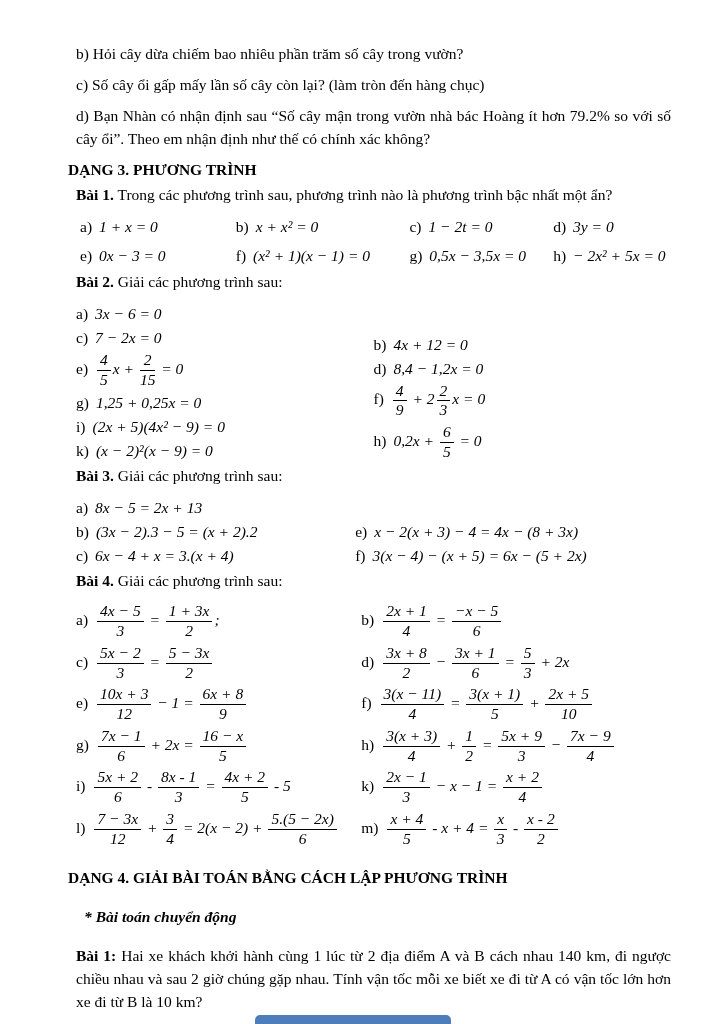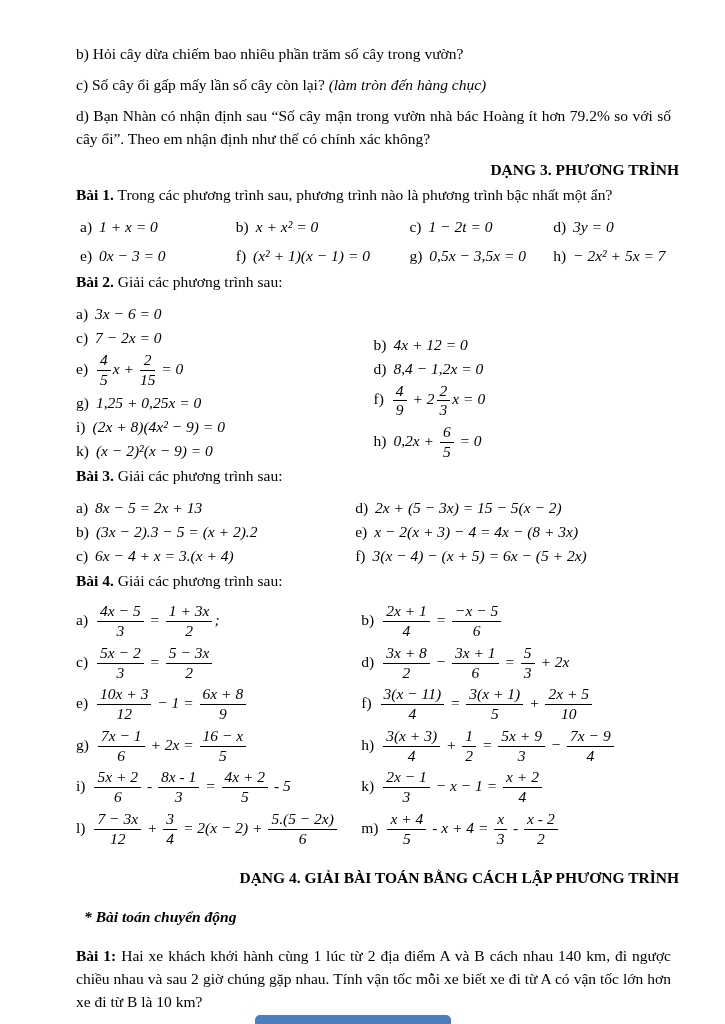--- a/index.html
+++ b/index.html
@@ -3,40 +3,40 @@
 <meta charset="utf-8">
 <style>
   html,body{margin:0;padding:0;}
   body{
     width:725px;height:1024px;background:#ffffff;color:#000;
     font-family:"Liberation Serif","DejaVu Serif",serif;
     font-size:15.5px;position:relative;overflow:hidden;
   }
   .page{padding:34px 46px 0 68px;}
   .para{margin:8px;line-height:23px;text-align:justify;}
-  .center-head{text-align:right;font-weight:bold;font-size:15.5px;margin:2px 0;line-height:23px;}
+  .center-head{text-align:left;font-weight:bold;font-size:15.5px;margin:2px 0;line-height:23px;}
   .center-head.spaced{margin-top:16px;margin-bottom:16px;}
   .sub-head{font-weight:bold;font-style:italic;line-height:23px;margin:16px;}
   .bai-title{text-align:left;margin-top:1px;}
   .row4{display:grid;grid-template-columns:26% 29% 24% 21%;margin:4px 0 2px 12px;}
   .cols{display:flex;align-items:flex-end;}
   .col{box-sizing:border-box;}
   .cols.split50 .col-l{flex:0 0 50%;padding-left:8px;}
   .cols.split50 .col-r{flex:0 0 50%;}
   .cols.split47 .col-l{flex:0 0 47%;padding-left:8px;}
   .cols.split47 .col-r{flex:0 0 53%;}
   .cols.split48 .col-l{flex:0 0 48%;padding-left:8px;}
   .cols.split48 .col-r{flex:0 0 52%;}
   .eq{line-height:23px;margin:1px 0;white-space:nowrap;}
   .lbl{font-style:normal;margin-right:7px;}
   .math{font-style:italic;}
   .frac{display:inline-block;vertical-align:middle;text-align:center;line-height:1.08;margin:2px 2px;}
   .frac .num{display:block;border-bottom:1px solid #000;padding:0 3px 1px 3px;}
   .frac .den{display:block;padding-top:1px;}
-  .note-italic{font-style:italic;}
+  .note-italic{}
   .bottom-bar{
     position:absolute;left:255px;bottom:0;width:196px;height:9px;
     background:#4d7ebb;border-radius:5px 5px 0 0;
   }
   b.inline-label{font-weight:bold;text-align:center;}
 </style>
 </head>
 <body>
 
 <div class="page">
@@ -52,50 +52,49 @@
   <div class="row4">
     <div class="eq"><span class="lbl">a)</span><span class="math">1 + x = 0</span></div>
     <div class="eq"><span class="lbl">b)</span><span class="math">x + x² = 0</span></div>
     <div class="eq"><span class="lbl">c)</span><span class="math">1 − 2t = 0</span></div>
     <div class="eq"><span class="lbl">d)</span><span class="math">3y = 0</span></div>
   </div>
   <div class="row4">
     <div class="eq"><span class="lbl">e)</span><span class="math">0x − 3 = 0</span></div>
     <div class="eq"><span class="lbl">f)</span><span class="math">(x² + 1)(x − 1) = 0</span></div>
     <div class="eq"><span class="lbl">g)</span><span class="math">0,5x − 3,5x = 0</span></div>
-    <div class="eq"><span class="lbl">h)</span><span class="math">− 2x² + 5x = 7</span></div>
+    <div class="eq"><span class="lbl">h)</span><span class="math">− 2x² + 5x = 0</span></div>
   </div>
 
   <p class="para bai-title"><b class="inline-label">Bài 2.</b> <span>Giải các phương trình sau:</span></p>
   <div class="cols split50">
     <div class="col col-l">
       <div class="eq"><span class="lbl">a)</span><span class="math">3x − 6 = 0</span></div>
       <div class="eq"><span class="lbl">c)</span><span class="math">7 − 2x = 0</span></div>
       <div class="eq"><span class="lbl">e)</span><span class="math"><span class="frac"><span class="num">4</span><span class="den">5</span></span>x + <span class="frac"><span class="num">2</span><span class="den">15</span></span> = 0</span></div>
       <div class="eq"><span class="lbl">g)</span><span class="math">1,25 + 0,25x = 0</span></div>
-      <div class="eq"><span class="lbl">i)</span><span class="math">(2x + 8)(4x² − 9) = 0</span></div>
+      <div class="eq"><span class="lbl">i)</span><span class="math">(2x + 5)(4x² − 9) = 0</span></div>
       <div class="eq"><span class="lbl">k)</span><span class="math">(x − 2)²(x − 9) = 0</span></div>
     </div>
     <div class="col col-r">
       <div class="eq"><span class="lbl">b)</span><span class="math">4x + 12 = 0</span></div>
       <div class="eq"><span class="lbl">d)</span><span class="math">8,4 − 1,2x = 0</span></div>
       <div class="eq"><span class="lbl">f)</span><span class="math"><span class="frac"><span class="num">4</span><span class="den">9</span></span> + 2<span class="frac"><span class="num">2</span><span class="den">3</span></span>x = 0</span></div>
       <div class="eq"><span class="lbl">h)</span><span class="math">0,2x + <span class="frac"><span class="num">6</span><span class="den">5</span></span> = 0</span></div>
     </div>
   </div>
 
   <p class="para bai-title"><b class="inline-label">Bài 3.</b> <span>Giải các phương trình sau:</span></p>
   <div class="cols split47">
     <div class="col col-l">
       <div class="eq"><span class="lbl">a)</span><span class="math">8x − 5 = 2x + 13</span></div>
       <div class="eq"><span class="lbl">b)</span><span class="math">(3x − 2).3 − 5 = (x + 2).2</span></div>
       <div class="eq"><span class="lbl">c)</span><span class="math">6x − 4 + x = 3.(x + 4)</span></div>
     </div>
     <div class="col col-r">
-      <div class="eq"><span class="lbl">d)</span><span class="math">2x + (5 − 3x) = 15 − 5(x − 2)</span></div>
       <div class="eq"><span class="lbl">e)</span><span class="math">x − 2(x + 3) − 4 = 4x − (8 + 3x)</span></div>
       <div class="eq"><span class="lbl">f)</span><span class="math">3(x − 4) − (x + 5) = 6x − (5 + 2x)</span></div>
     </div>
   </div>
 
   <p class="para bai-title"><b class="inline-label">Bài 4.</b> <span>Giải các phương trình sau:</span></p>
   <div class="cols split48">
     <div class="col col-l">
       <div class="eq"><span class="lbl">a)</span><span class="math"><span class="frac"><span class="num">4x − 5</span><span class="den">3</span></span> = <span class="frac"><span class="num">1 + 3x</span><span class="den">2</span></span>;</span></div>
       <div class="eq"><span class="lbl">c)</span><span class="math"><span class="frac"><span class="num">5x − 2</span><span class="den">3</span></span> = <span class="frac"><span class="num">5 − 3x</span><span class="den">2</span></span></span></div>

